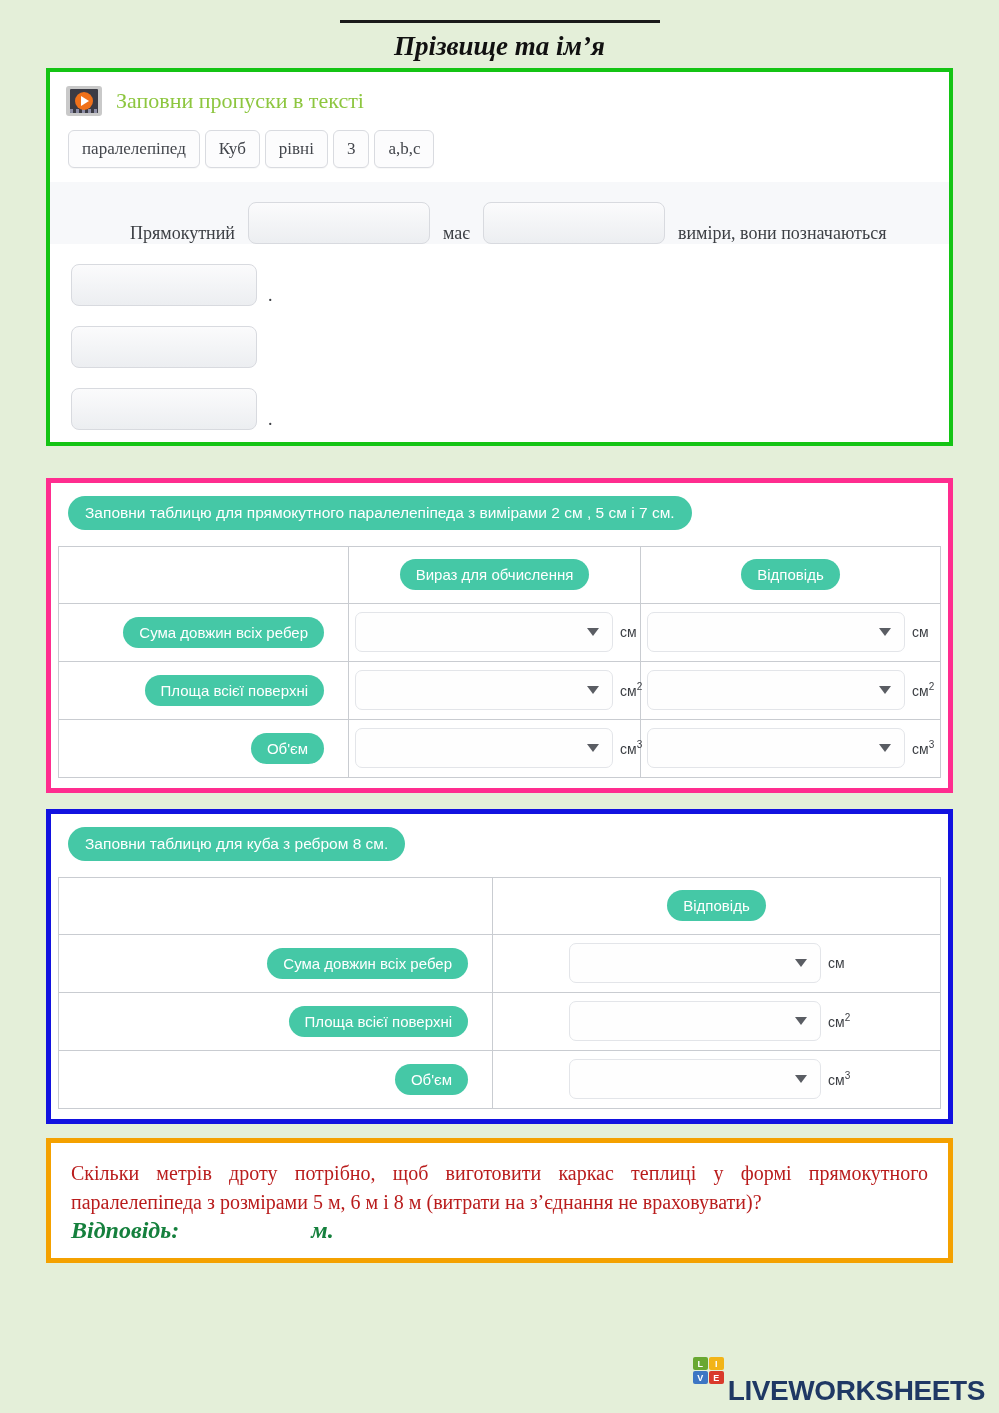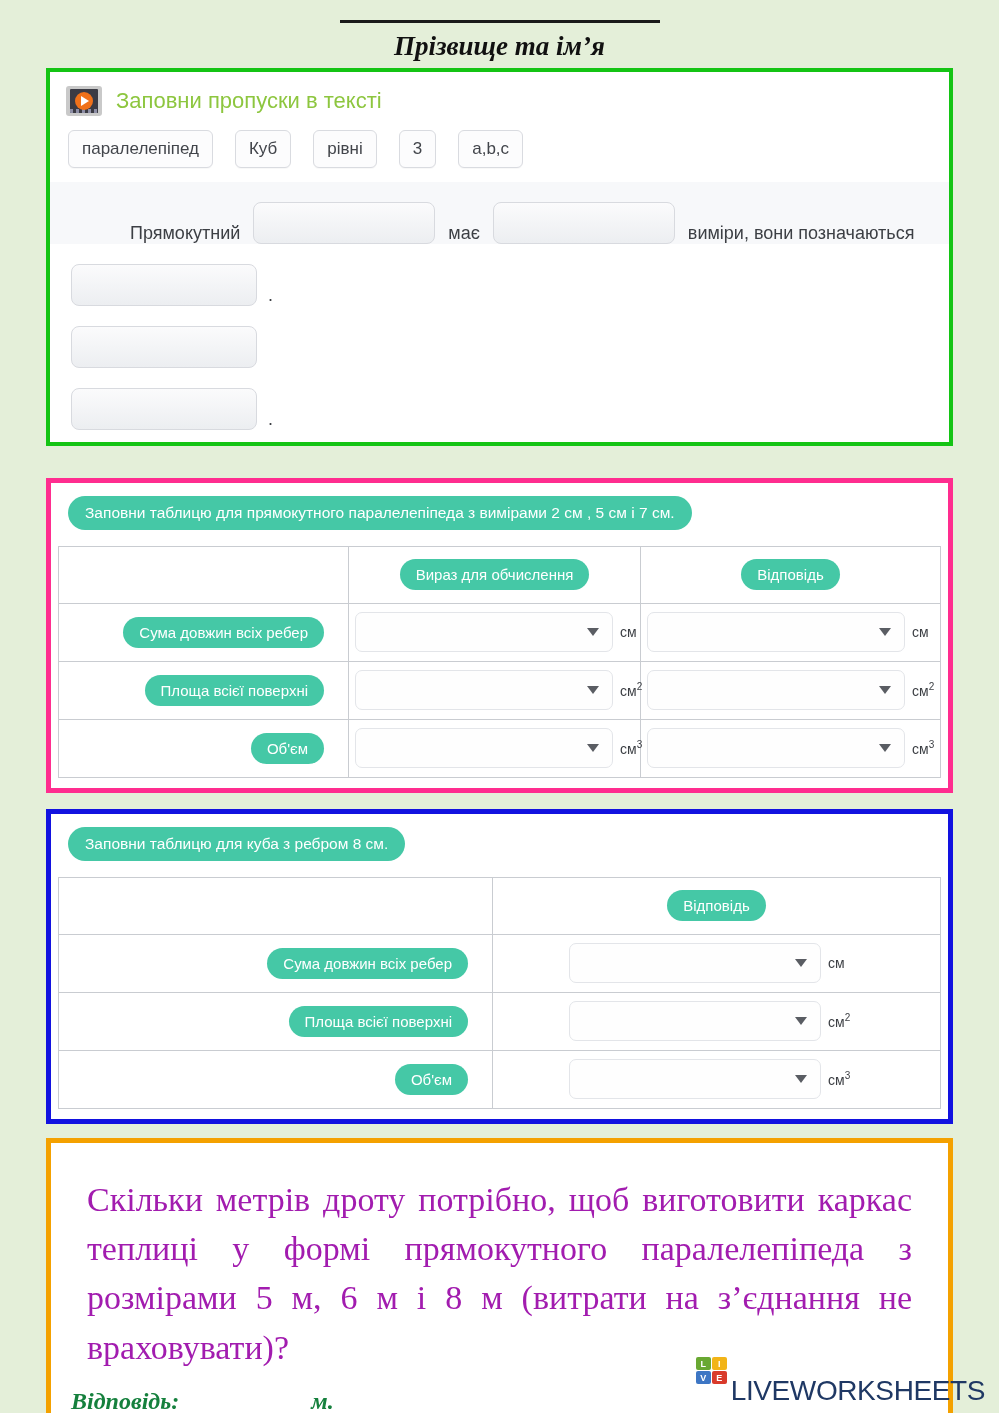--- a/index.html
+++ b/index.html
@@ -42,21 +42,21 @@
     color: #111;
     white-space: nowrap;
   }
 
   
   .frame {
     margin: 0 46px;
     box-sizing: border-box;
     background: #ffffff;
   }
-  .frame-green  { border: 4px solid #14c414; }
+  .frame-green  { border: 4px solid #14c414; font-family: Liberation Serif, serif; }
   .frame-pink   { border: 5px solid #ff2d8f; }
   .frame-blue   { border: 5px solid #1212e0; }
   .frame-orange { border: 5px solid #f4a100; }
 
   
   #section-fill-text { margin-top: 6px; }
   .s1-title-row {
     display: flex;
     align-items: center;
     gap: 14px;
@@ -104,21 +104,21 @@
         #8d8ea6 0 3px, #3b3b44 3px 6px);
   }
   .s1-heading {
     font-size: 22px;
     color: #8dc63f;
     font-weight: normal;
   }
 
   .chip-row {
     display: flex;
-    gap: 22px;
+    gap: 5px;
     padding: 6px 0 14px 18px;
     flex-wrap: wrap;
   }
   .chip {
     border: 1px solid #d9dbe0;
     border-radius: 6px;
     background: #fcfcfd;
     padding: 8px 13px;
     font-size: 17px;
     color: #42454b;
@@ -232,26 +232,26 @@
   #table-cube .select-box { width: 252px; margin-left: 70px; }
 
   
   #section-word-problem { margin-top: 14px; }
   .problem-inner {
     background: #ffffff;
     padding: 16px 20px 14px 20px;
   }
   .problem-text {
     font-family: "Liberation Serif", serif;
-    font-size: 34px;
+    font-size: 20px;
     line-height: 1.45;
-    color: #a21caf;
+    color: #b91c1c;
     text-align: justify;
     text-align-last: left;
-    margin: 16px;
+    margin: 0;
   }
   .answer-line {
     font-family: "Liberation Serif", serif;
     font-weight: bold;
     font-style: italic;
     font-size: 24px;
     color: #15803d;
   }
   .answer-line .gap { display: inline-block; width: 120px; }
 
@@ -279,21 +279,21 @@
     justify-content: center;
     border-radius: 2px;
     font-family: "Liberation Sans", sans-serif;
   }
   .lw-l { background: #69a832; }
   .lw-i { background: #f2b417; }
   .lw-v { background: #3d76c4; }
   .lw-e { background: #d93a2b; }
   .lw-word {
     font-size: 28px;
-    font-weight: normal;
+    font-weight: bold;
     color: #1f3864;
     letter-spacing: -0.4px;
     margin-top: 41px;
   }
 </style>
 </head>
 <body>
 
 <div class="name-header">
   <span class="name-rule"></span>

